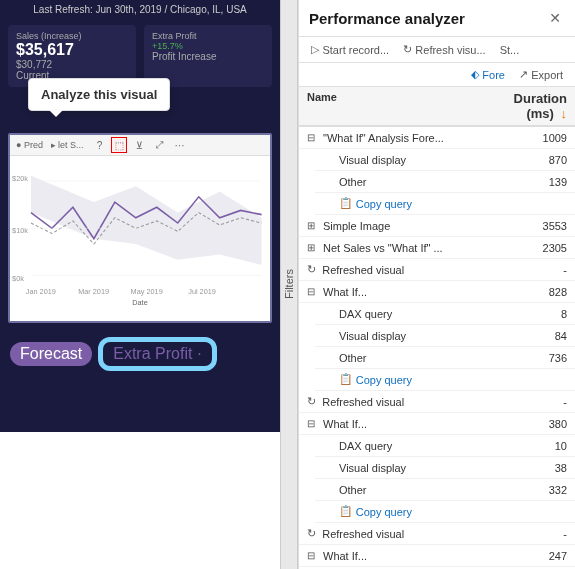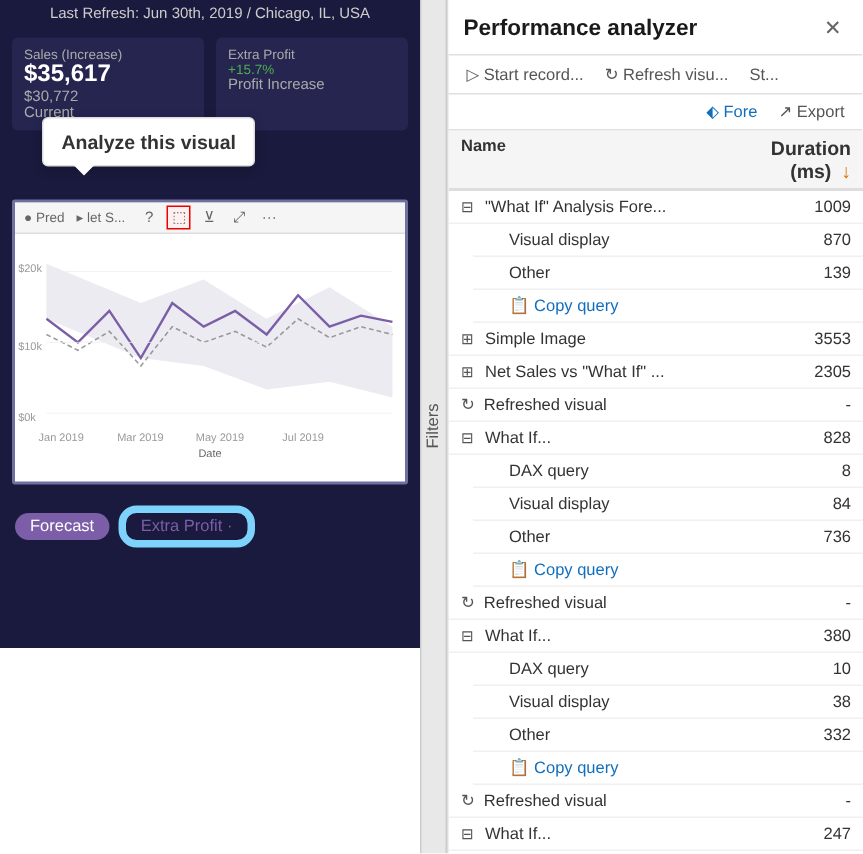--- a/index.html
+++ b/index.html
@@ -147,21 +147,21 @@
       gap: 6px;
       padding: 6px 10px;
       align-items: center;
     }
 
     .filter-chip {
       background: #7b5ea7;
       color: white;
       border-radius: 12px;
       padding: 3px 10px;
-      font-size: 11px;
+      font-size: 16px;
       cursor: pointer;
     }
 
     .filter-chip.outline {
       background: transparent;
       border: 5px solid #7dd3fc;
       color: #7b5ea7;
     }
 
     

